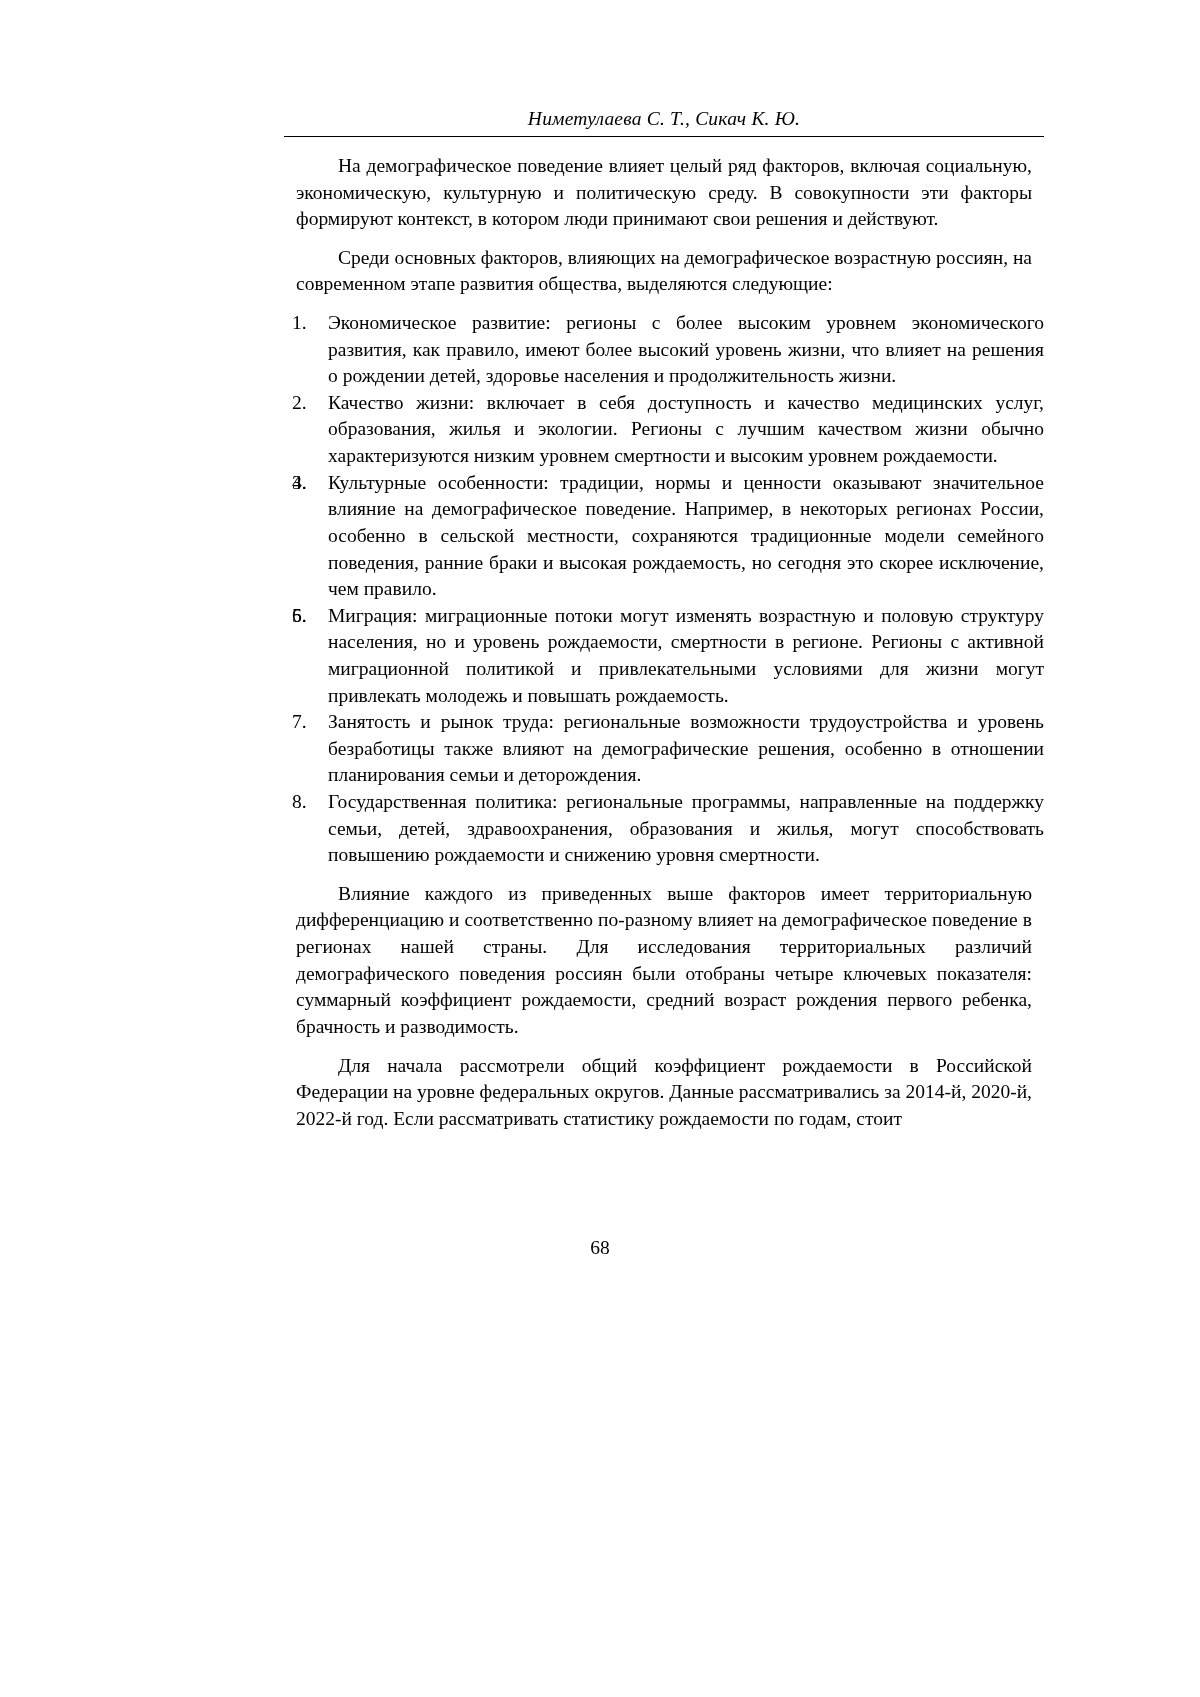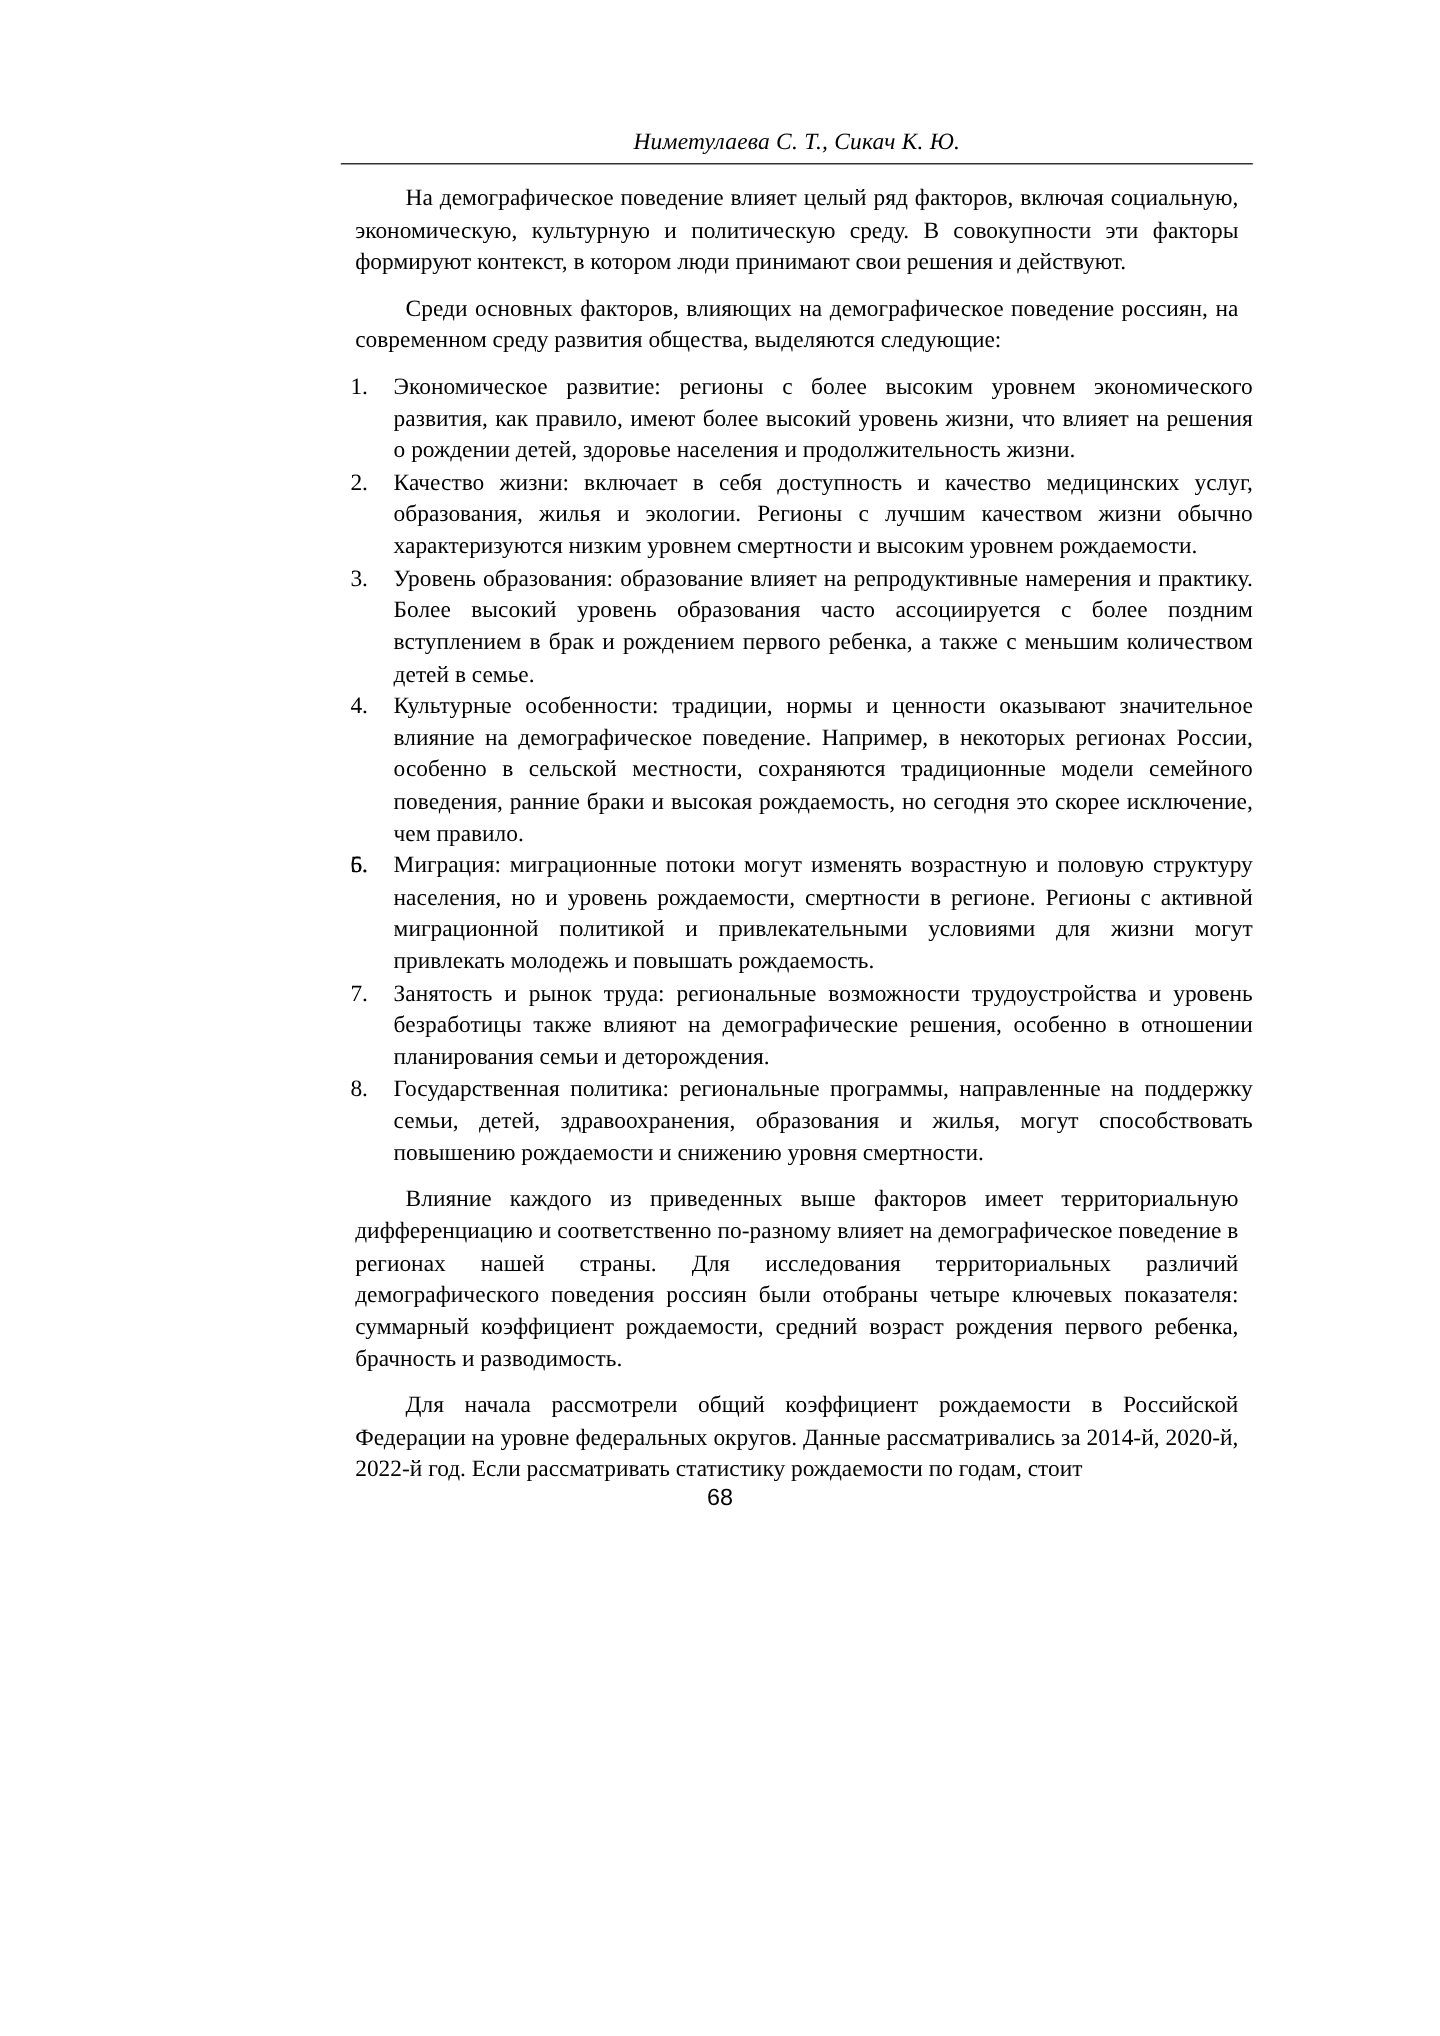--- a/index.html
+++ b/index.html
@@ -60,47 +60,46 @@
     width: 28px;
     text-align: left;
   }
   .page-number {
     position: absolute;
     left: 0;
     right: 0;
     top: 1237px;
     text-align: center;
     font-size: 19.5px;
-    font-family: Liberation Sans, sans-serif;
+    font-family: Liberation Serif, serif;
   }
 </style>
 </head>
 <body>
 
 <div class="page">
 
   <div class="content">
 
     <div class="running-head">Ниметулаева С. Т., Сикач К. Ю.</div>
 
     <p class="para">На демографическое поведение влияет целый ряд факторов, включая социальную, экономическую, культурную и политическую среду. В совокупности эти факторы формируют контекст, в котором люди принимают свои решения и действуют.</p>
-    <p class="para">Среди основных факторов, влияющих на демографическое поведение россиян, на современном среду развития общества, выделяются следующие:</p>
+    <p class="para">Среди основных факторов, влияющих на демографическое возрастную россиян, на современном этапе развития общества, выделяются следующие:</p>
 
     <ol class="factors">
       <li>
         <span class="num">1.</span>
         <span>Экономическое развитие: регионы с более высоким уровнем экономического развития, как правило, имеют более высокий уровень жизни, что влияет на решения о рождении детей, здоровье населения и продолжительность жизни.</span>
       </li>
       <li>
         <span class="num">2.</span>
         <span>Качество жизни: включает в себя доступность и качество медицинских услуг, образования, жилья и экологии. Регионы с лучшим качеством жизни обычно характеризуются низким уровнем смертности и высоким уровнем рождаемости.</span>
       </li>
       <li>
         <span class="num">3.</span>
-        <span>Уровень образования: образование влияет на репродуктивные намерения и практику. Более высокий уровень образования часто ассоциируется с более поздним вступлением в брак и рождением первого ребенка, а также с меньшим количеством детей в семье.</span>
       </li>
       <li>
         <span class="num">4.</span>
         <span>Культурные особенности: традиции, нормы и ценности оказывают значительное влияние на демографическое поведение. Например, в некоторых регионах России, особенно в сельской местности, сохраняются традиционные модели семейного поведения, ранние браки и высокая рождаемость, но сегодня это скорее исключение, чем правило.</span>
       </li>
       <li>
         <span class="num">5.</span>
       </li>
       <li>
         <span class="num">6.</span>

